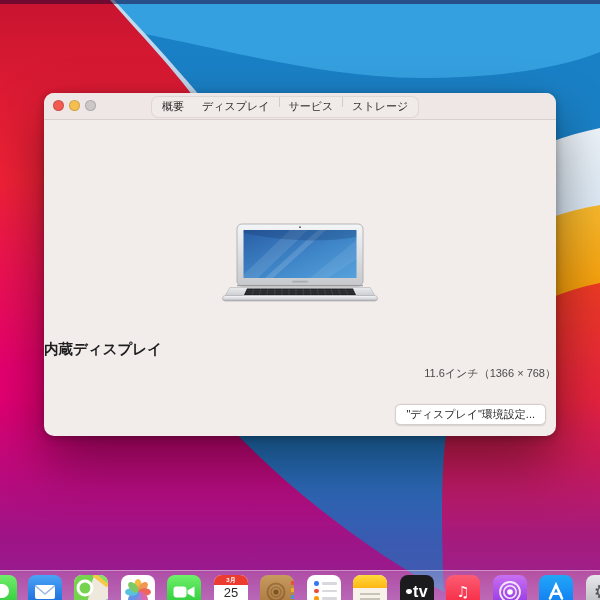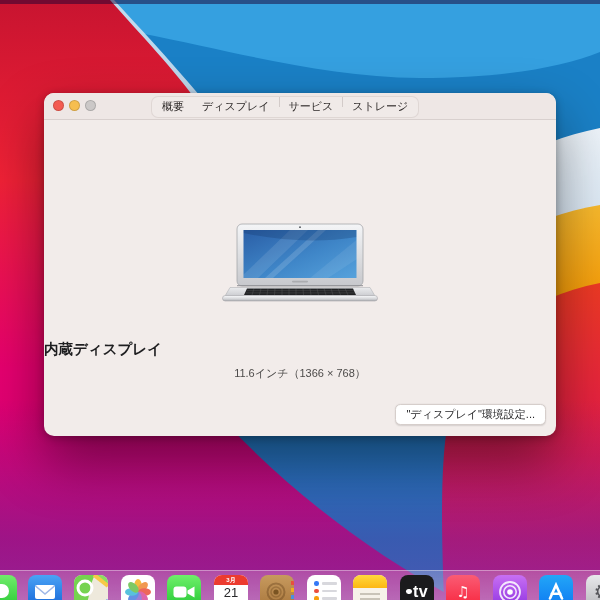--- a/index.html
+++ b/index.html
@@ -19,21 +19,21 @@
   .light.gray{background:#cbc8c7;}
   .tabbar{position:absolute;left:107px;top:3px;height:20px;display:flex;align-items:flex-start;
           border:1px solid rgba(120,100,95,.14);border-radius:7px;padding:0 1px;background:rgba(255,255,255,.12);}
   .tab{height:18px;line-height:18px;padding:0 9px;font-size:11px;color:#2e2a29;border-radius:6px;white-space:nowrap;}
   .tab.selected{background:#d8d0ce;padding:0 12px;font-weight:500;color:#232021;}
   .tab-sep{width:1px;height:10px;background:#d3cbc9;}
 
   .content{position:relative;height:316px;}
   .mac-img{position:absolute;left:176px;top:97px;}
   .display-name{position:absolute;top:220px;width:100%;font-size:14.5px;font-weight:700;color:#1e1e20;}
-  .display-spec{position:absolute;top:246px;width:100%;text-align:center;font-size:11px;color:#4c4a49;}
+  .display-spec{position:absolute;top:246px;width:100%;text-align:right;font-size:11px;color:#4c4a49;}
   .prefs-btn{position:absolute;right:10px;bottom:11px;height:21px;padding:0 10px;font-size:11px;color:#262628;
              background:#ffffff;border:1px solid #d6cecb;border-radius:5.5px;
              box-shadow:0 0.5px 1.5px rgba(0,0,0,.12);font-family:inherit;}
 
   
   .dock{position:absolute;left:0;right:0;bottom:0;height:29px;
         background:linear-gradient(to bottom,rgba(255,255,255,.22),rgba(255,255,255,.32));
         border-top:1px solid rgba(255,255,255,.28);}
   .di{position:absolute;top:4px;width:34px;height:34px;border-radius:8px;overflow:hidden;}
   .di svg{position:absolute;left:0;top:0;}
@@ -242,21 +242,21 @@
 
     <div class="di di-facetime" style="left:167px">
       <svg width="34" height="34">
         <rect x="6.5" y="11.5" width="13" height="11" rx="3" fill="#ffffff"></rect>
         <path d="M20.5,15.5 L27.5,11.5 V22.5 L20.5,18.5 Z" fill="#ffffff"></path>
       </svg>
     </div>
 
     <div class="di di-calendar" style="left:214px">
       <div class="cal-head">3月</div>
-      <div class="cal-day">21</div>
+      <div class="cal-day">25</div>
     </div>
 
     <div class="di di-contacts" style="left:260px">
       <svg width="34" height="34">
         <circle cx="16" cy="17" r="8.5" stroke="rgba(90,55,20,.35)" stroke-width="2" fill="none"></circle>
         <circle cx="16" cy="17" r="5" stroke="rgba(90,55,20,.3)" stroke-width="1.5" fill="none"></circle>
         <circle cx="16" cy="17" r="2.6" fill="#7a5422"></circle>
         <rect x="31" y="6" width="3" height="4" fill="#e84f3d"></rect>
         <rect x="31" y="13" width="3" height="4" fill="#f2b01e"></rect>
         <rect x="31" y="20" width="3" height="4" fill="#4a90e0"></rect>

